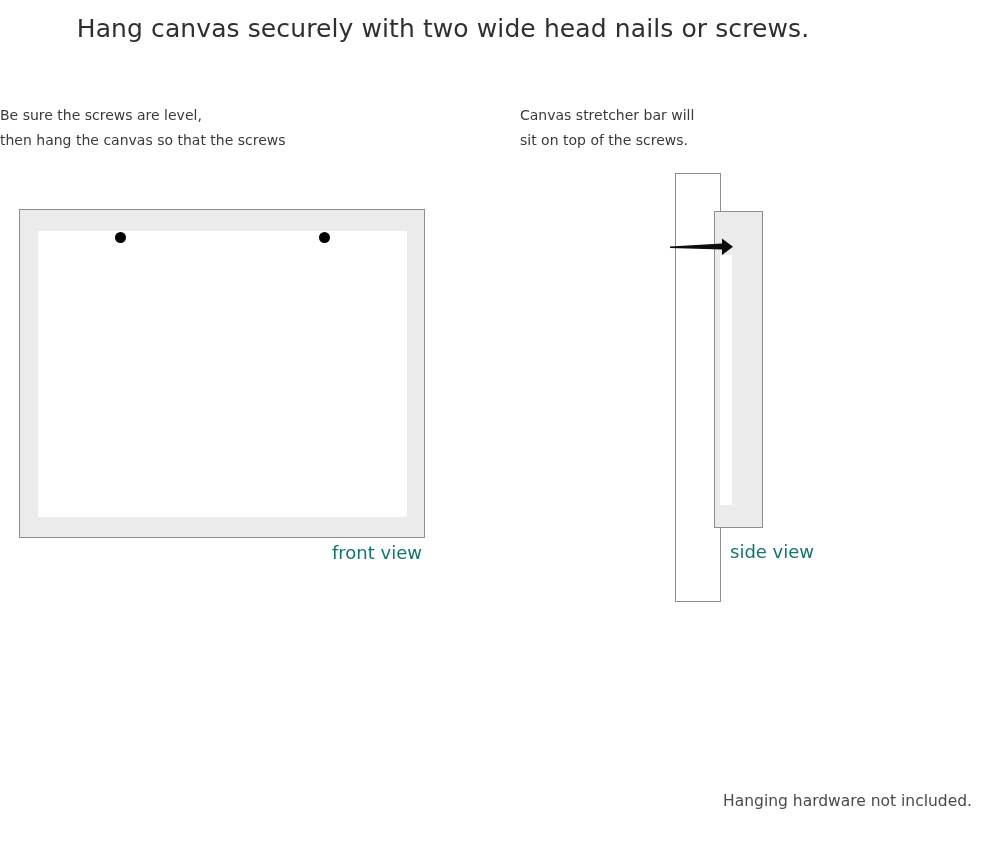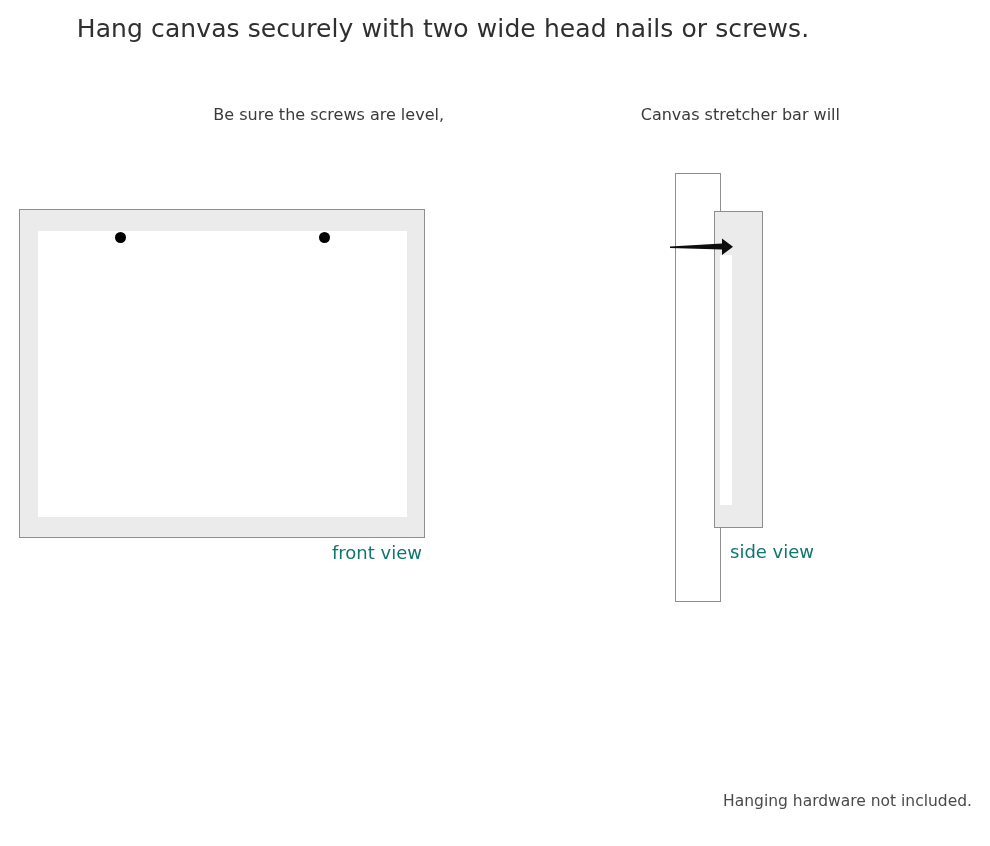--- a/index.html
+++ b/index.html
@@ -36,22 +36,22 @@
     font-size: 25px;
     font-weight: 400;
     letter-spacing: 0.1px;
     color: #2f2f2f;
     white-space: nowrap;
   }
 
   
   .caption {
     position: absolute;
-    text-align: right;
-    font-size: 16px;
+    text-align: left;
+    font-size: 14px;
     line-height: 24.5px;
     color: #3a3a3a;
   }
   .caption-left {
     left: 0px;
     top: 103px;
     width: 444px;
   }
   .caption-right {
     left: 520px;
@@ -171,24 +171,26 @@
 </style>
 </head>
 <body>
 
 <div class="stage">
 
   <div class="title">Hang canvas securely with two wide head nails or screws.</div>
 
   <div class="caption caption-left">
     <span class="line">Be sure the screws are level,</span>
+    <span class="line">then hang the canvas so that the screws</span>
   </div>
 
   <div class="caption caption-right">
     <span class="line">Canvas stretcher bar will</span>
+    <span class="line">sit on top of the screws.</span>
   </div>
 
   <div class="front-view">
     <div class="front-frame"></div>
     <div class="front-canvas-face"></div>
     <div class="screw-dot dot-1"></div>
     <div class="screw-dot dot-2"></div>
   </div>
   <div class="view-label label-front">front view</div>
 

